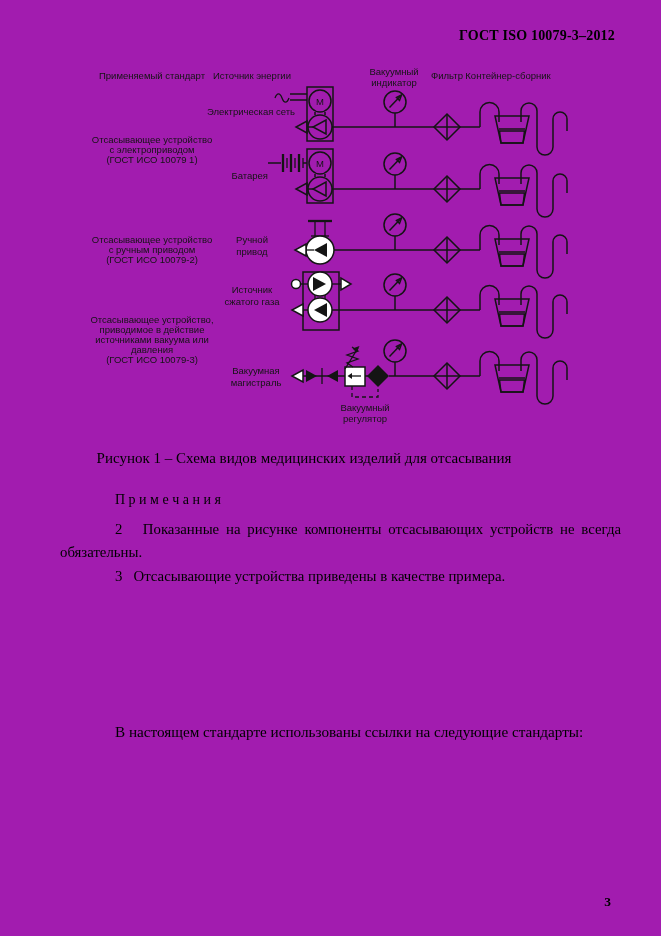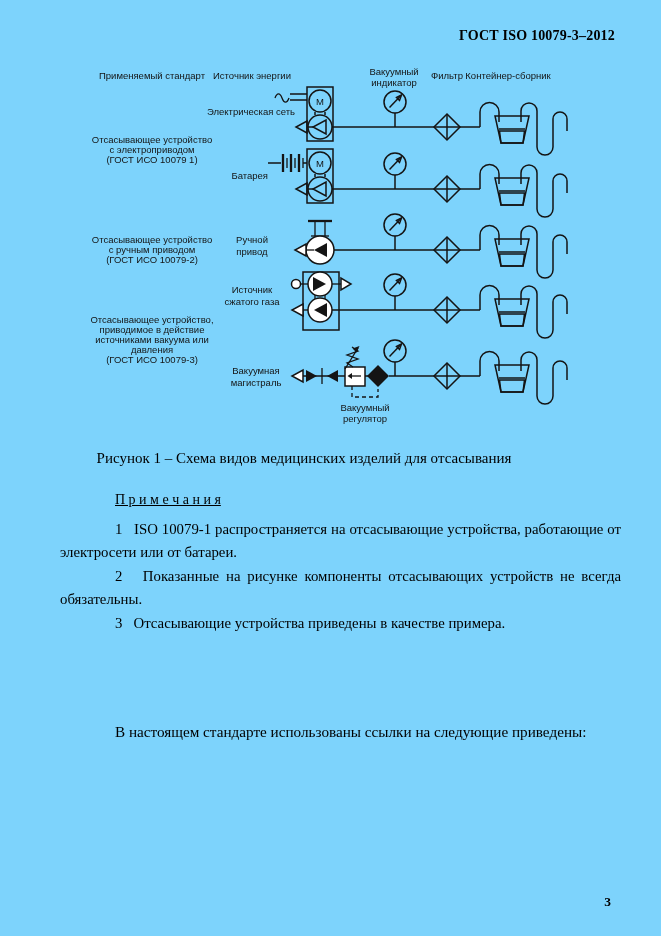--- a/index.html
+++ b/index.html
@@ -1,18 +1,18 @@
 <!DOCTYPE html>
 <html><head>
 <meta charset="utf-8">
 <style>
   html,body { margin:0; padding:0; background:#888; }
   .page {
     position:relative; width:661px; height:936px; margin:0 auto;
-    background:#7dd3fc; font-family:"Liberation Serif", serif; color:#000;
+    background:#a21caf; font-family:"Liberation Serif", serif; color:#000;
     overflow:hidden;
   }
   .doc-header {
     position:absolute; top:28px; right:46px;
     font-weight:bold; font-size:14px; letter-spacing:.2px;
   }
   svg.figure { position:absolute; top:62px; left:0; }
   .fig-shapes { stroke:#141414; stroke-width:1.5; fill:none; }
   .fig-shapes .thin { stroke-width:1.3; }
   .fig-shapes .thick { stroke-width:2.3; }
@@ -20,21 +20,21 @@
   .fig-shapes .white { fill:#ffffff; }
   .fig-shapes .dashes { stroke-dasharray:4 3; stroke-width:1.3; }
   .fig-text {
     font-family:"Liberation Sans", sans-serif; font-size:9.5px;
     fill:#141414; stroke:none;
   }
   .caption {
     position:absolute; top:450px; left:0; width:608px;
     text-align:center; font-size:15px;
   }
-  .notes-title { position:absolute; top:492px; left:115px; font-size:14px;text-decoration:underline; }
+  .notes-title { position:absolute; top:492px; left:115px; font-size:14px; }
   .notes {
     position:absolute; top:518px; left:60px; width:561px;
     font-size:14.8px; line-height:23.4px; text-align:justify;
   }
   .notes p { margin:0; text-indent:55px; }
   .ref-heading {
     position:absolute; top:670px; left:115px;
     font-weight:bold; font-size:15.2px;
   }
   .refs {
@@ -204,25 +204,24 @@
       <text class="fig-text" x="365" y="411" text-anchor="middle">Вакуумный</text>
       <text class="fig-text" x="365" y="422" text-anchor="middle">регулятор</text>
     </g>
   </svg>
 
   <div class="caption">Рисунок 1 – Схема видов медицинских изделий для отсасывания</div>
 
   <div class="notes-title">П р и м е ч а н и я</div>
 
   <div class="notes">
-    <p>1&nbsp;&nbsp;&nbsp;ISO 10079-1 распространяется на отсасывающие устройства, работающие от электросети или от батареи.</p>
     <p>2&nbsp;&nbsp;&nbsp;Показанные на рисунке компоненты отсасывающих устройств не всегда обязательны.</p>
     <p>3&nbsp;&nbsp;&nbsp;Отсасывающие устройства приведены в качестве примера.</p>
   </div>
 
 
   <div class="refs">
-    <p>В настоящем стандарте использованы ссылки на следующие приведены:</p>
+    <p>В настоящем стандарте использованы ссылки на следующие стандарты:</p>
   </div>
 
   <div class="page-num">3</div>
 
 </div>
 
 </body></html>

